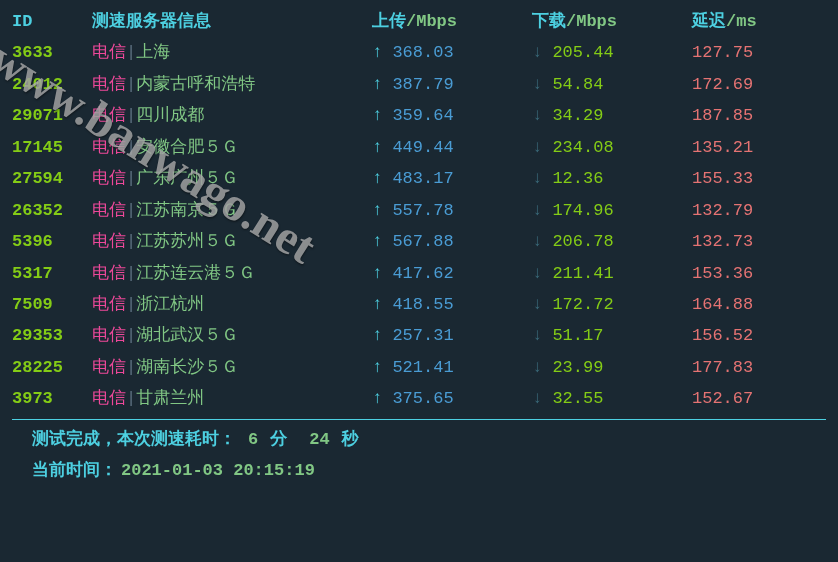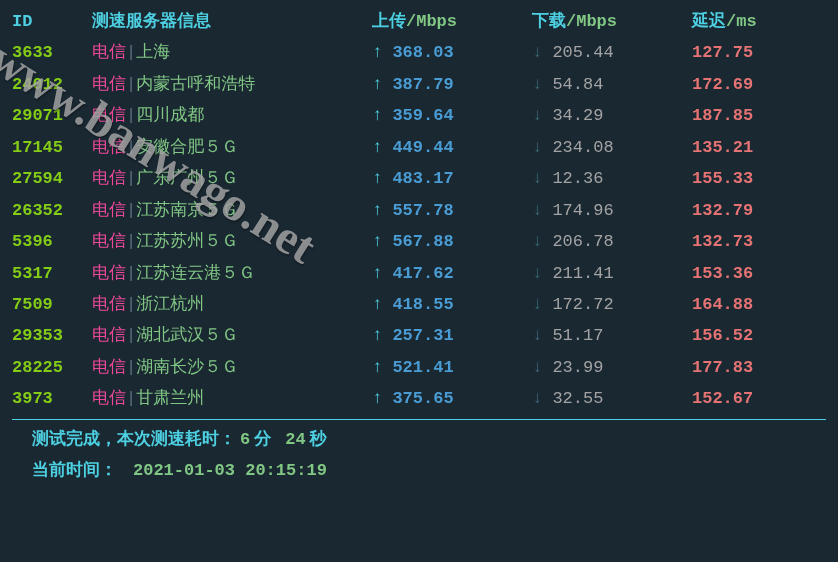--- a/index.html
+++ b/index.html
@@ -38,24 +38,24 @@
       font-weight: bold;
       color: rgba(180, 180, 180, 0.75);
       font-family: Georgia, 'Times New Roman', serif;
       transform: rotate(32deg);
       transform-origin: top left;
       pointer-events: none;
       letter-spacing: 0;
       text-shadow: 1px 1px 2px rgba(0,0,0,0.4);
     }
     .arrow-up { color: #4dd0e1; }
-    .value-up { color: #4a9cd4; font-weight: bold; }
+    .value-up { color: #4a9cd4; font-weight: normal; }
     .arrow-down { color: #3a6a7a; }
-    .value-down { color: #a3a3a3; }
-    .value-lat { color: #e57373; font-weight: bold; }
+    .value-down { color: #84cc16; }
+    .value-lat { color: #e57373; font-weight: normal; }
     #rows-container { }
   </style>
 </head>
 <body>
 
 <div class="row bold">
   <span class="col-id cyan">ID</span>
   <span class="col-server cyan">测速服务器信息</span>
   <span class="col-upload">
     <span class="cyan">上传</span><span class="green">/Mbps</span>
@@ -150,26 +150,26 @@
       <span class="col-id red bold">3973</span>
       <span class="col-server"><span class="white">电信</span><span class="gray">|</span><span class="green">甘肃兰州</span></span>
       <span class="col-upload"><span class="arrow-up">↑</span> <span class="value-up">375.65</span></span>
       <span class="col-download"><span class="arrow-down">↓</span> <span class="value-down">32.55</span></span>
       <span class="col-latency value-lat">152.67</span>
     </div>
   </div>
 
 <hr class="divider">
 
-<div class="row" style="padding-left:20px;">
+<div class="row" style="padding-left:20px;gap:8px;">
   <span class="cyan bold">测试完成，本次测速耗时：</span>
   <span class="green bold" style="margin-left:4px;">6</span>
   <span class="cyan bold" style="margin-left:4px;">分</span>
   <span class="green bold" style="margin-left:14px;text-align:right;">24</span>
   <span class="cyan bold" style="margin-left:4px;">秒</span>
 </div>
 
 <div class="row" style="padding-left:20px;">
   <span class="cyan bold">当前时间：</span>
-  <span class="green bold" style="margin-left:16px;text-align:center;">2021-01-03 20:15:19</span>
+  <span class="green bold" style="margin-left:4px;text-align:center;">2021-01-03 20:15:19</span>
 </div>
 
 <div class="watermark">www.banwago.net</div>
 
 </body></html>

